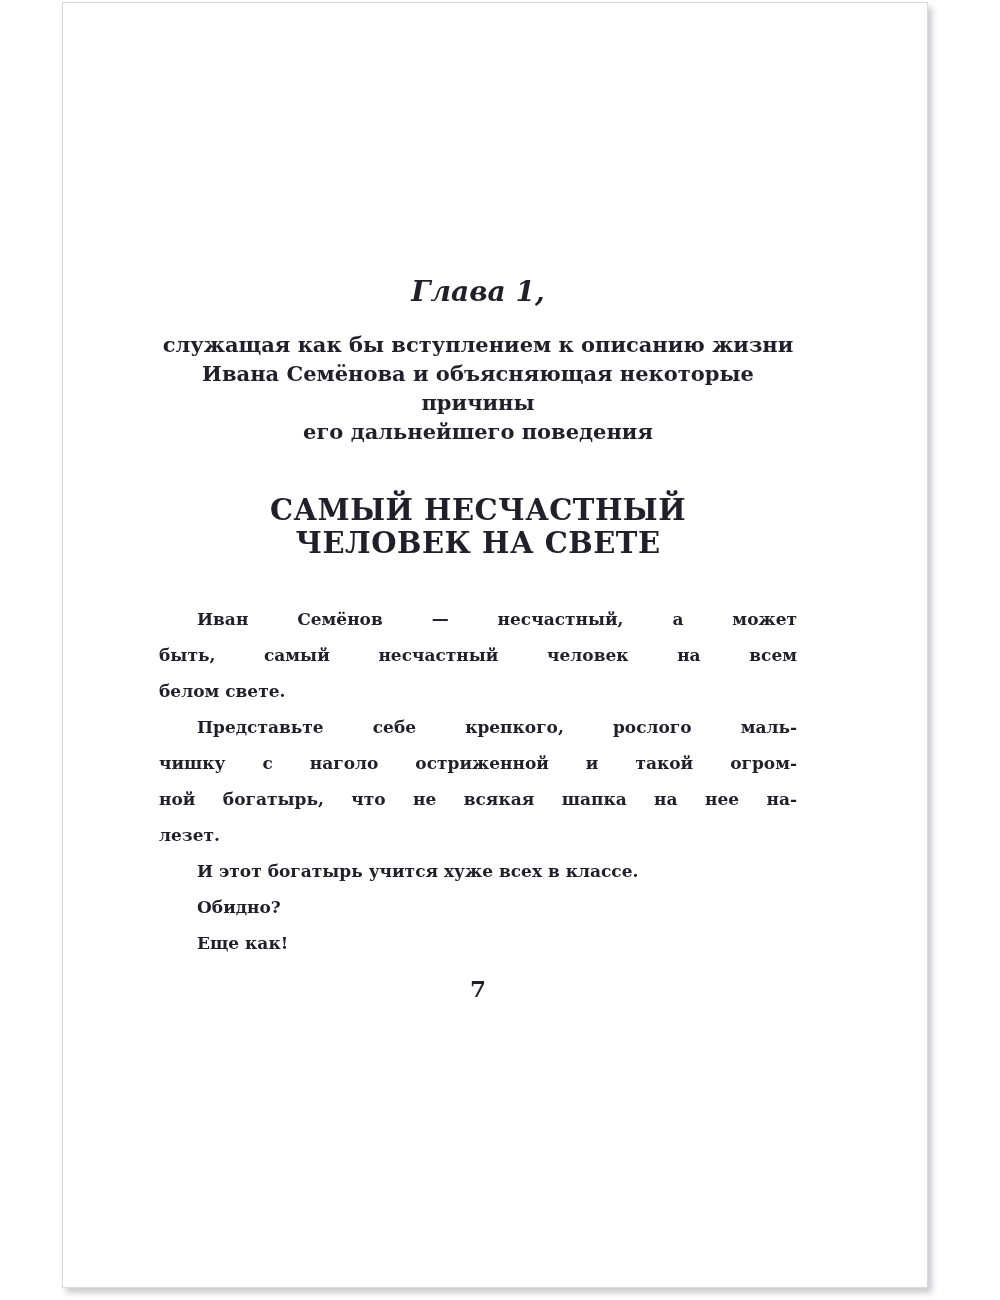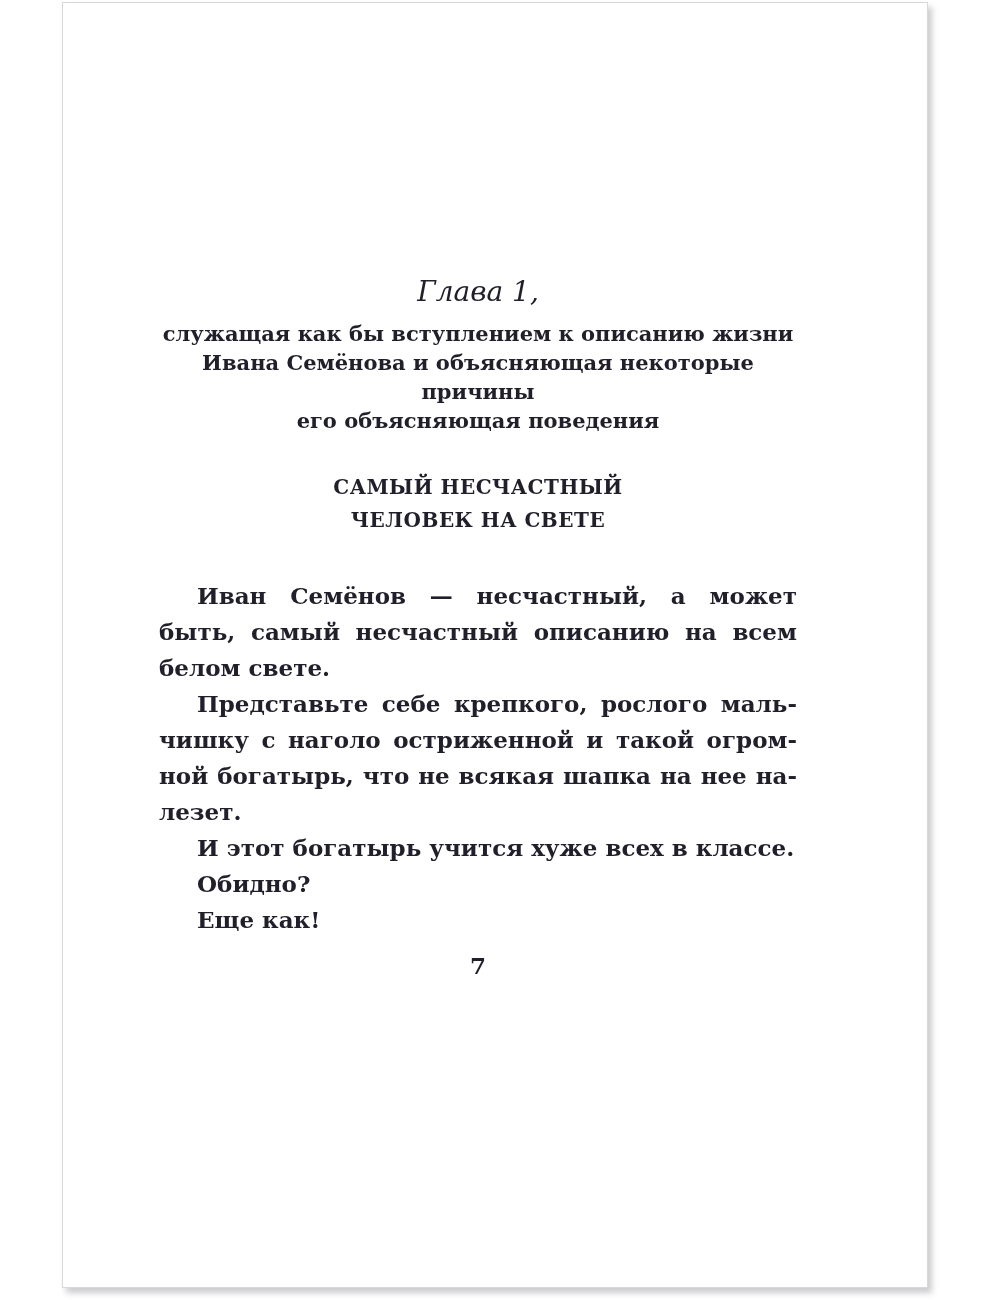--- a/index.html
+++ b/index.html
@@ -21,45 +21,45 @@
     box-shadow:4px 5px 6px rgba(110,110,120,0.35);
   }
 
   .content{
     padding:272px 130px 0 96px; 
   }
 
   .chapter-heading{
     font-size:28px;
     line-height:34px;
-    font-weight:normal;
+    font-weight:bold;
     font-style:italic;
     text-align:center;
   }
 
   .chapter-subtitle{
-    margin-top:10px;
+    margin-top:21px;
     font-size:21px;
     line-height:29px;
     font-weight:bold;
     text-align:center;
   }
 
   .story-title{
-    margin-top:36px;
-    font-size:20px;
+    margin-top:48px;
+    font-size:29px;
     line-height:33px;
     font-weight:bold;
     text-align:center;
     letter-spacing:0.5px;
   }
 
   .body-text{
     margin-top:41px;
-    font-size:23px;
+    font-size:17px;
     line-height:36px;
     font-weight:bold;
   }
   .body-text .line{
     text-align:justify;
     text-align-last:justify;
     white-space:normal;
   }
   .body-text .line.last{
     text-align-last:left;
@@ -79,32 +79,32 @@
 <body>
 
 <div class="page">
   <div class="content">
 
     <div class="chapter-heading">Глава 1,</div>
 
     <div class="chapter-subtitle">
         <div>служащая как бы вступлением к описанию жизни</div>
         <div>Ивана Семёнова и объясняющая некоторые причины</div>
-        <div>его объясняющая поведения</div>
+        <div>его дальнейшего поведения</div>
       </div>
 
     <div class="story-title">
         <div>САМЫЙ НЕСЧАСТНЫЙ</div>
         <div>ЧЕЛОВЕК НА СВЕТЕ</div>
       </div>
 
     <div class="body-text">
         <div class="para">
           <div class="line first">Иван Семёнов — несчастный, а может</div>
-          <div class="line">быть, самый несчастный описанию на всем</div>
+          <div class="line">быть, самый несчастный человек на всем</div>
           <div class="line last">белом свете.</div>
         </div>
         <div class="para">
           <div class="line first">Представьте себе крепкого, рослого маль-</div>
           <div class="line">чишку с наголо остриженной и такой огром-</div>
           <div class="line">ной богатырь, что не всякая шапка на нее на-</div>
           <div class="line last">лезет.</div>
         </div>
         <div class="para">
           <div class="line first last">И этот богатырь учится хуже всех в классе.</div>

